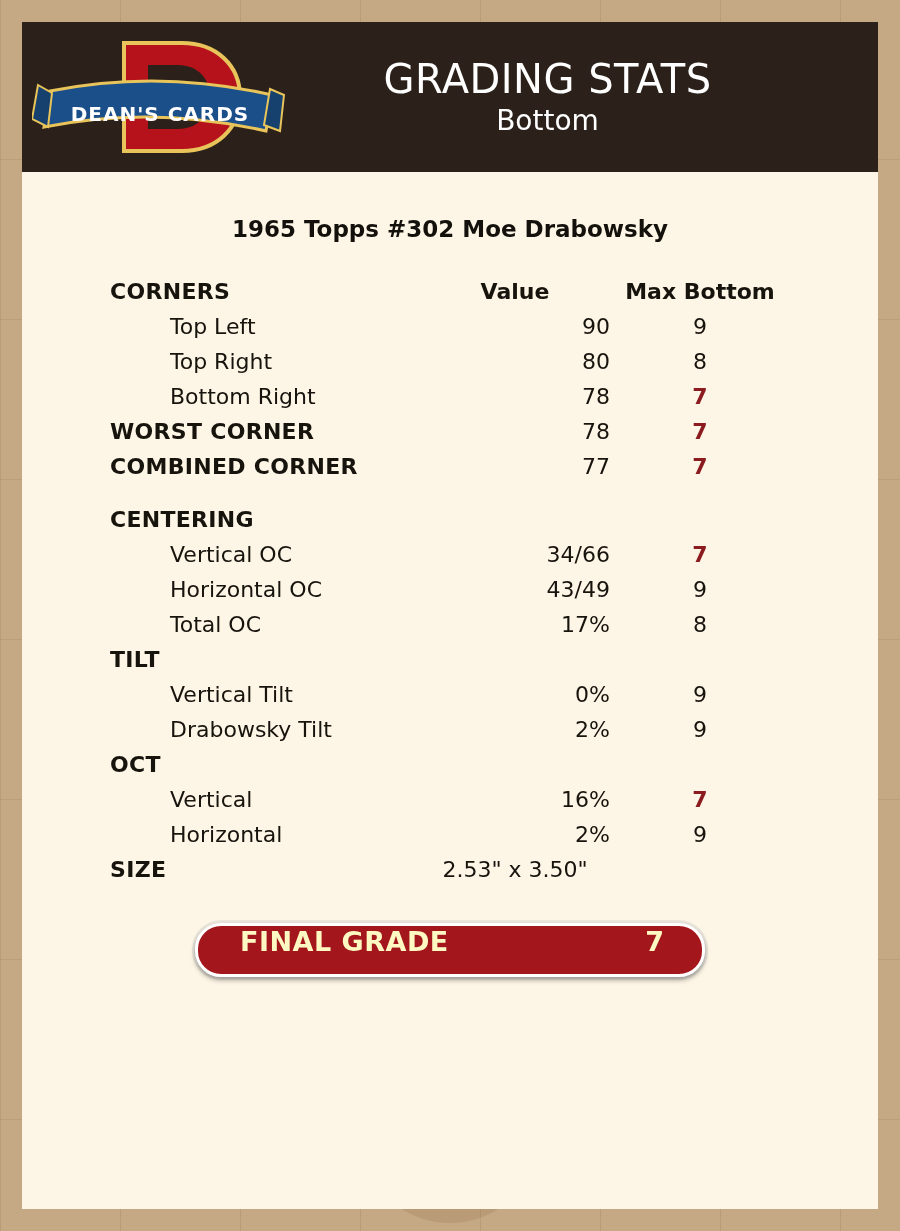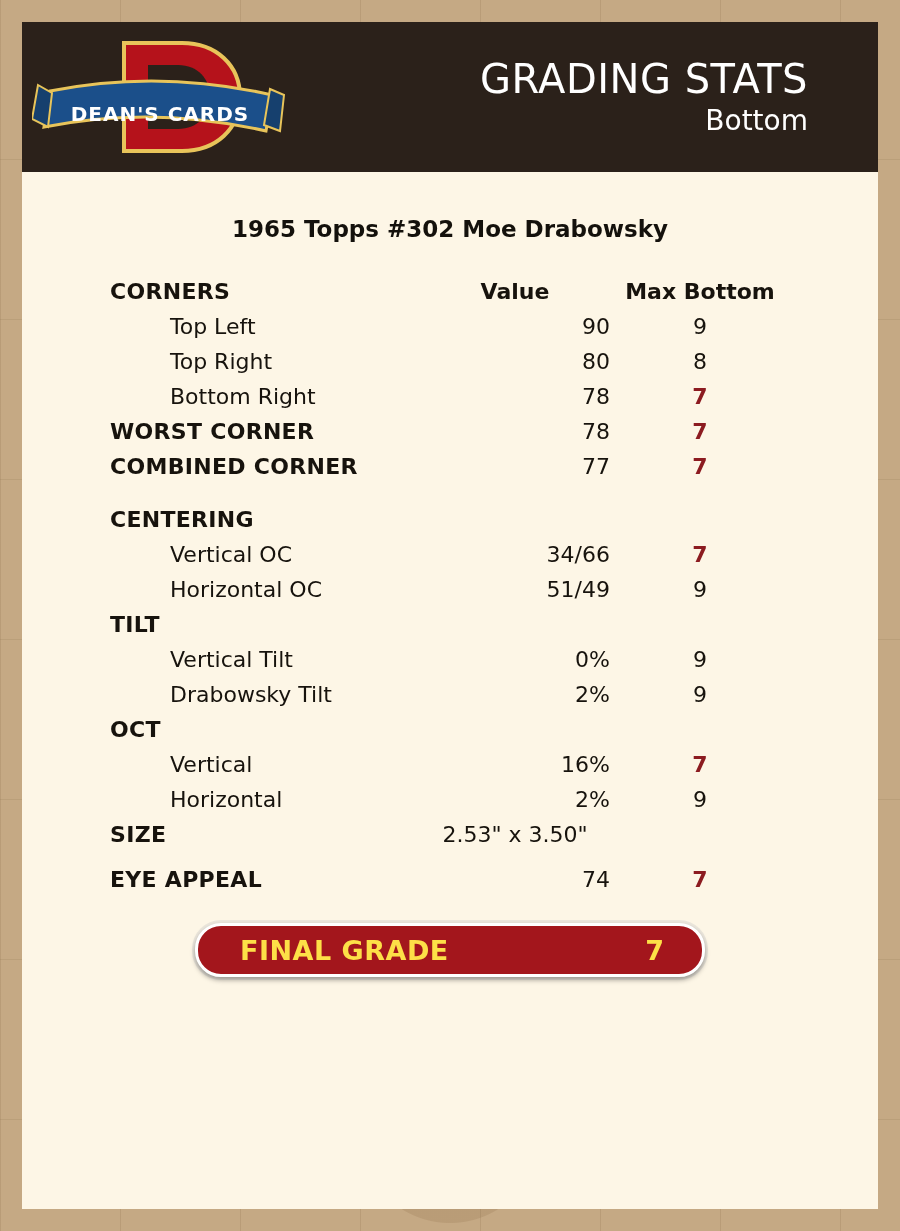--- a/index.html
+++ b/index.html
@@ -46,21 +46,21 @@
   }
   .logo {
     width: 255px;
     height: 136px;
     position: relative;
     flex: 0 0 255px;
   }
   .logo svg { display: block; }
   .header-titles {
     flex: 1;
-    text-align: right;
+    text-align: center;
     color: #ffffff;
     padding-right: 60px;
   }
   .header-title {
     font-size: 40px;
     letter-spacing: 0.5px;
     line-height: 1.05;
   }
   .header-sub {
     font-size: 28px;
@@ -137,25 +137,25 @@
   .final-wrap {
     margin: 26px auto 0 auto;
     width: 510px;
   }
   .final-bar {
     background: #a3161c;
     border: 3px solid #ffffff;
     border-radius: 26px;
     height: 54px;
     display: flex;
-    align-items: center;
+    align-items: flex-start;
     justify-content: space-between;
     padding: 0 38px 0 42px;
     box-sizing: border-box;
-    color: #fde047;
+    color: #fef9c3;
     box-shadow: 0 3px 5px rgba(0,0,0,0.35), 0 0 0 3px rgba(200,200,200,0.35);
   }
   .final-label {
     font-size: 27px;
     font-weight: bold;
     letter-spacing: 0.5px;
   }
   .final-value {
     font-size: 27px;
     font-weight: bold;
@@ -240,22 +240,27 @@
           <td></td>
             <td></td>
         </tr>
         <tr>
           <td class="label indent">Vertical OC</td>
           <td class="value">34/66</td>
           <td class="grade g-red">7</td>
         </tr>
         <tr>
           <td class="label indent">Horizontal OC</td>
-          <td class="value">51/49</td>
-          <td class="grade g-norm">9</td>
+          <td class="value">43/49</td>
+          <td class="grade g-norm">9</td>
+        </tr>
+        <tr>
+          <td class="label indent">Total OC</td>
+          <td class="value">17%</td>
+          <td class="grade g-norm">8</td>
         </tr>
 
         <tr>
           <td class="label head">TILT</td>
           <td></td>
             <td></td>
         </tr>
         <tr>
           <td class="label indent">Vertical Tilt</td>
           <td class="value">0%</td>
@@ -288,25 +293,20 @@
           <td class="size-val">2.53" x 3.50"</td>
           <td></td>
         </tr>
 
         <tr class="spacer-sm">
             <td></td>
             <td></td>
             <td></td>
           </tr>
 
-        <tr>
-          <td class="label head">EYE APPEAL</td>
-          <td class="value">74</td>
-          <td class="grade g-red">7</td>
-        </tr>
 
       </tbody>
     </table>
 
     <div class="final-wrap">
       <div class="final-bar">
         <span class="final-label">FINAL GRADE</span>
         <span class="final-value">7</span>
       </div>
     </div>

